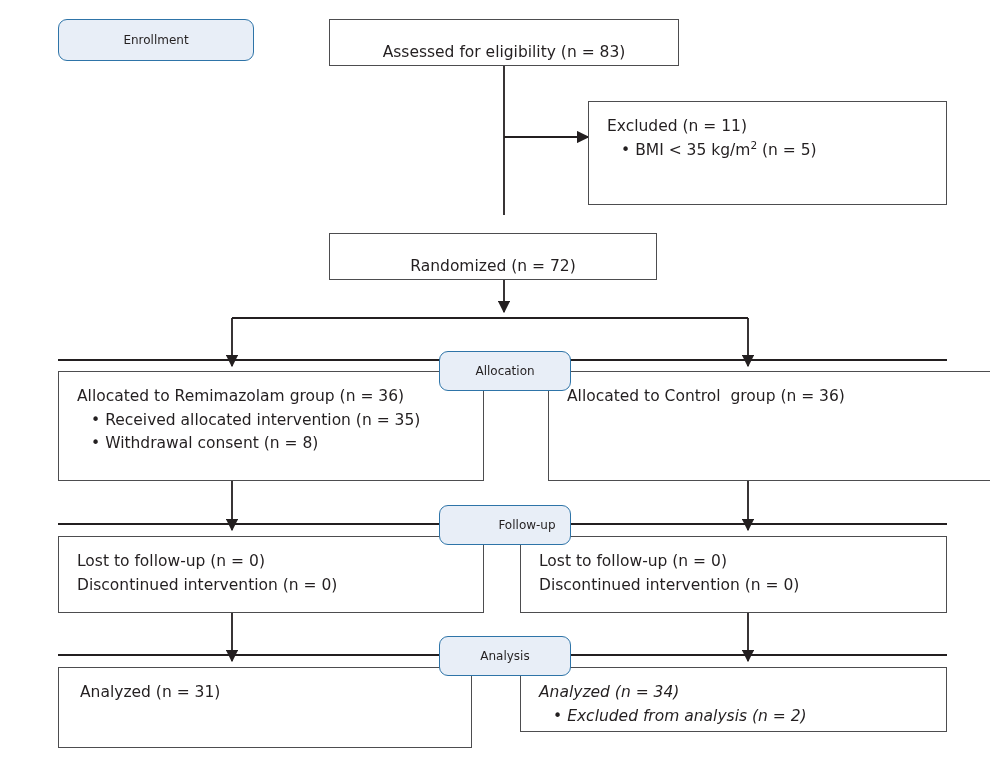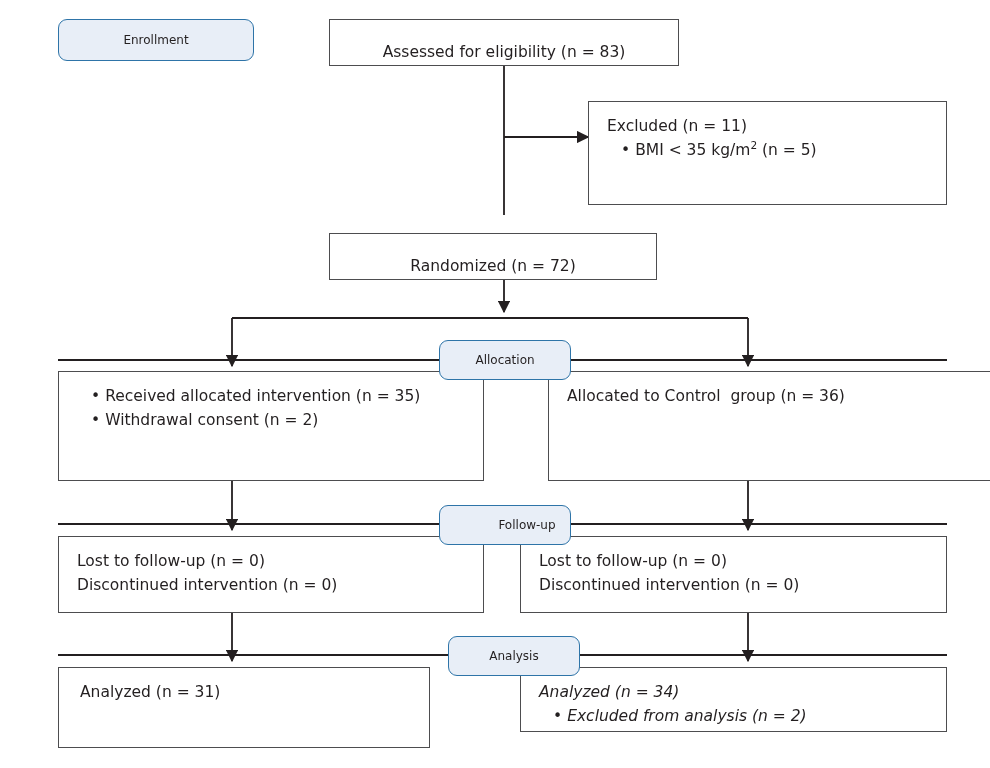--- a/index.html
+++ b/index.html
@@ -124,52 +124,53 @@
 
   <div class="box textblock" style="left:588px; top:85px; width:359px; height:104px;margin-top:16px;">
     <div class="line">Excluded (n = 11)</div>
     <div class="bullet"><span>BMI &lt; 35 kg/m</span><sup>2</sup><span> (n = 5)</span></div>
   </div>
 
   <div class="box center" style="left:329px; top:211px; width:328px; height:47px;margin-top:22px;">
     <span>Randomized (n = 72)</span>
   </div>
 
-  <div class="pill" style="left:439px; top:340px; width:132px; height:40px;">
+  <div class="pill" style="left:439px; top:351px; width:132px; height:40px;">
     <span>Allocation</span>
   </div>
 
   <div class="box textblock" style="left:58px; top:371px; width:426px; height:110px;">
+    <div class="line">Allocated to Remimazolam group (n = 36)</div>
     <div class="bullet">Received allocated intervention (n = 35)</div>
-    <div class="bullet">Withdrawal consent (n = 2)</div>
+    <div class="bullet">Withdrawal consent (n = 8)</div>
   </div>
 
   <div class="box textblock" style="left:548px; top:371px; width:462px; height:110px;">
     <div class="line">Allocated to Control  group (n = 36)</div>
   </div>
 
   <div class="pill" style="left:439px; top:505px; width:132px; height:40px;padding-left:44px;">
     <span>Follow-up</span>
   </div>
 
   <div class="box textblock" style="left:58px; top:536px; width:426px; height:77px;">
     <div class="line">Lost to follow-up (n = 0)</div>
     <div class="line">Discontinued intervention (n = 0)</div>
   </div>
 
   <div class="box textblock" style="left:520px; top:536px; width:427px; height:77px;">
     <div class="line">Lost to follow-up (n = 0)</div>
     <div class="line">Discontinued intervention (n = 0)</div>
   </div>
 
-  <div class="pill" style="left:448px; top:636px; width:132px; height:40px;">
+  <div class="pill" style="left:439px; top:636px; width:132px; height:40px;">
     <span>Analysis</span>
   </div>
 
-  <div class="box textblock" style="left:58px; top:667px; width:372px; height:81px;padding-left:21px;">
+  <div class="box textblock" style="left:58px; top:667px; width:414px; height:81px;padding-left:21px;">
     <div class="line">Analyzed (n = 31)</div>
   </div>
 
   <div class="box textblock" style="left:520px; top:667px; width:427px; height:65px;font-style:italic;">
     <div class="line">Analyzed (n = 34)</div>
     <div class="bullet">Excluded from analysis (n = 2)</div>
   </div>
 
 </div>
 

